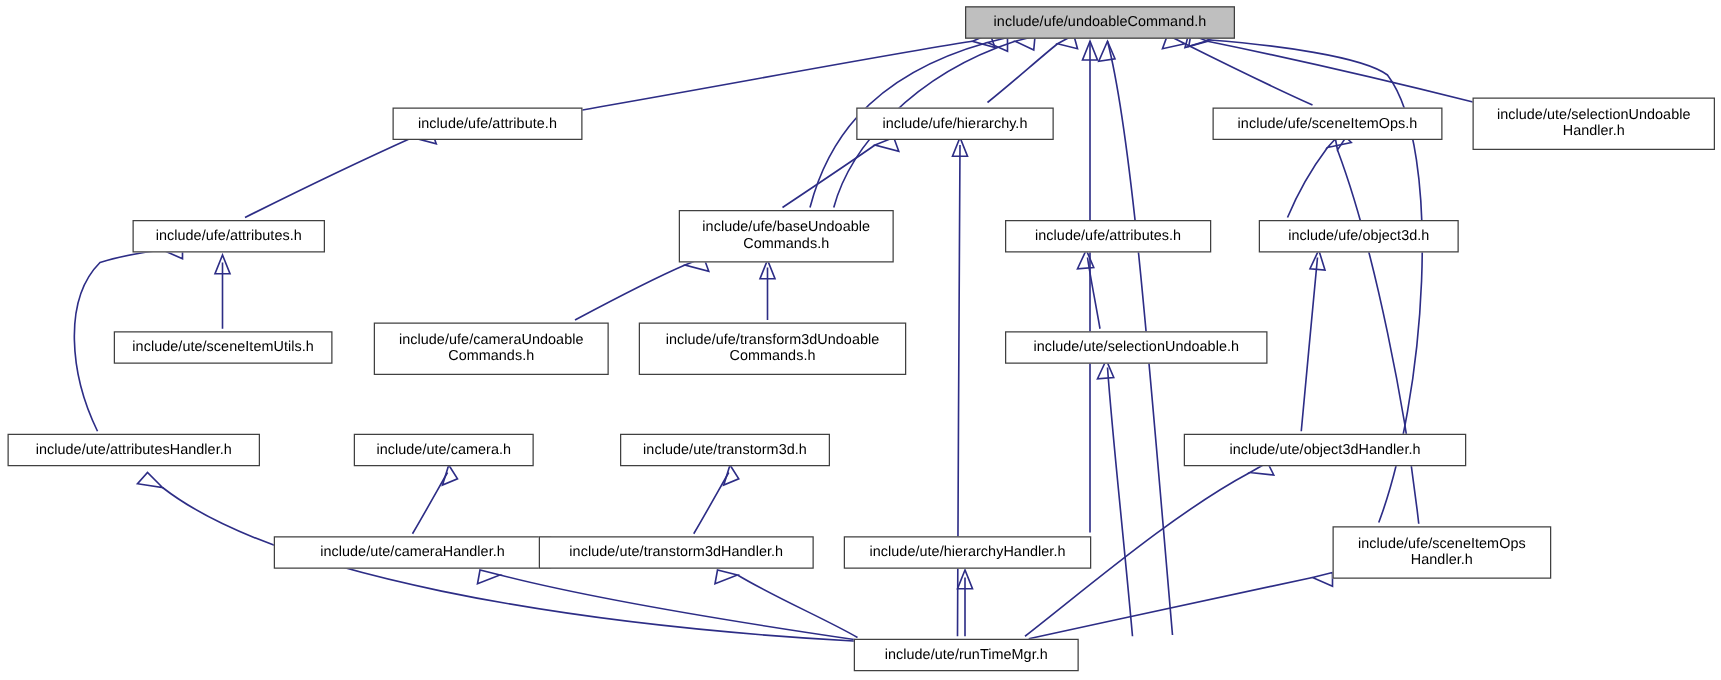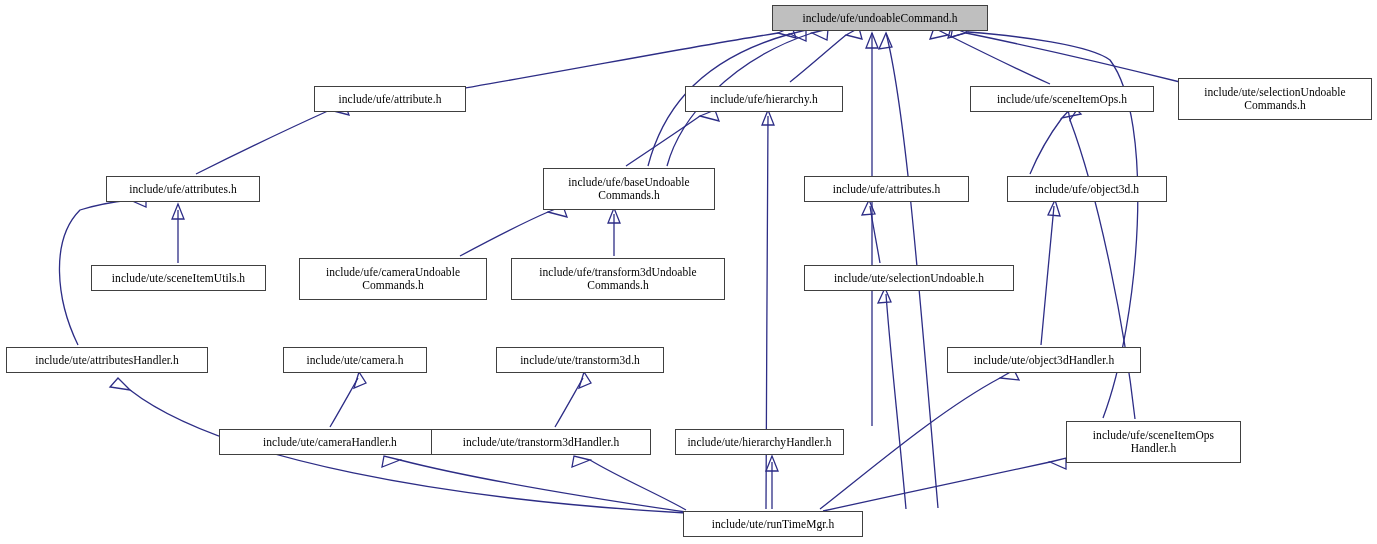--- a/index.html
+++ b/index.html
@@ -5,21 +5,21 @@
   html, body {
     margin: 0;
     padding: 0;
     background: #ffffff;
   }
   #graph-root {
     position: relative;
     width: 1377px;
     height: 544px;
     background: #ffffff;
-    font-family: Liberation Serif, serif;
+    font-family: Liberation Sans, sans-serif;
     overflow: hidden;
   }
   svg.edges {
     position: absolute;
     left: 0;
     top: 0;
     width: 1377px;
     height: 544px;
     pointer-events: none;
   }
@@ -112,36 +112,36 @@
       <path d="M1000,378 L1014,370 L1019,380 Z" fill="#2d2d86" stroke="#2d2d86"></path>
       <path d="M823,511 C900,494 990,475 1050,462"></path>
       <path d="M1050,462 L1066,458 L1066,469 Z" fill="#2d2d86" stroke="#2d2d86"></path>
     </svg>
   <div id="node-layer">
       <div class="node root" style="left: 772px; top: 5px; width: 216px; height: 26px;">include/ufe/undoableCommand.h</div>
       <div class="node" style="left: 290px; top: 86px; width: 152px; height: 26px; margin-left: 24px;">include/ufe/attribute.h</div>
       <div class="node" style="left: 685px; top: 86px; width: 158px; height: 26px;">include/ufe/hierarchy.h</div>
       <div class="node" style="left: 970px; top: 86px; width: 184px; height: 26px;">include/ufe/sceneItemOps.h</div>
       <div class="node" style="left: 1178px; top: 78px; width: 194px; height: 42px;">include/ute/selectionUndoable
-Commands.h</div>
+Handler.h</div>
       <div class="node" style="left: 106px; top: 176px; width: 154px; height: 26px;">include/ufe/attributes.h</div>
       <div class="node" style="left: 543px; top: 168px; width: 172px; height: 42px;">include/ufe/baseUndoable
 Commands.h</div>
       <div class="node" style="left: 804px; top: 176px; width: 165px; height: 26px;">include/ufe/attributes.h</div>
       <div class="node" style="left: 1007px; top: 176px; width: 160px; height: 26px;">include/ufe/object3d.h</div>
       <div class="node" style="left: 91px; top: 265px; width: 175px; height: 26px;">include/ute/sceneItemUtils.h</div>
       <div class="node" style="left: 299px; top: 258px; width: 188px; height: 42px;">include/ufe/cameraUndoable
 Commands.h</div>
       <div class="node" style="left: 511px; top: 258px; width: 214px; height: 42px;">include/ufe/transform3dUndoable
 Commands.h</div>
       <div class="node" style="left: 804px; top: 265px; width: 210px; height: 26px;">include/ute/selectionUndoable.h</div>
       <div class="node" style="left: 6px; top: 347px; width: 202px; height: 26px;">include/ute/attributesHandler.h</div>
       <div class="node" style="left: 283px; top: 347px; width: 144px; height: 26px;">include/ute/camera.h</div>
       <div class="node" style="left: 496px; top: 347px; width: 168px; height: 26px;">include/ute/transtorm3d.h</div>
-      <div class="node" style="left: 947px; top: 347px; width: 194px; height: 26px;">include/ute/object3dHandler.h</div>
+      <div class="node" style="left: 947px; top: 347px; width: 226px; height: 26px;">include/ute/object3dHandler.h</div>
       <div class="node" style="left: 219px; top: 429px; width: 222px; height: 26px;">include/ute/cameraHandler.h</div>
       <div class="node" style="left: 431px; top: 429px; width: 220px; height: 26px;">include/ute/transtorm3dHandler.h</div>
-      <div class="node" style="left: 675px; top: 429px; width: 169px; height: 26px;">include/ute/hierarchyHandler.h</div>
+      <div class="node" style="left: 675px; top: 429px; width: 198px; height: 26px;">include/ute/hierarchyHandler.h</div>
       <div class="node" style="left: 1066px; top: 421px; width: 175px; height: 42px;">include/ufe/sceneItemOps
 Handler.h</div>
       <div class="node" style="left: 683px; top: 511px; width: 180px; height: 26px;">include/ute/runTimeMgr.h</div>
     </div>
 </div>
 
 </body></html>

